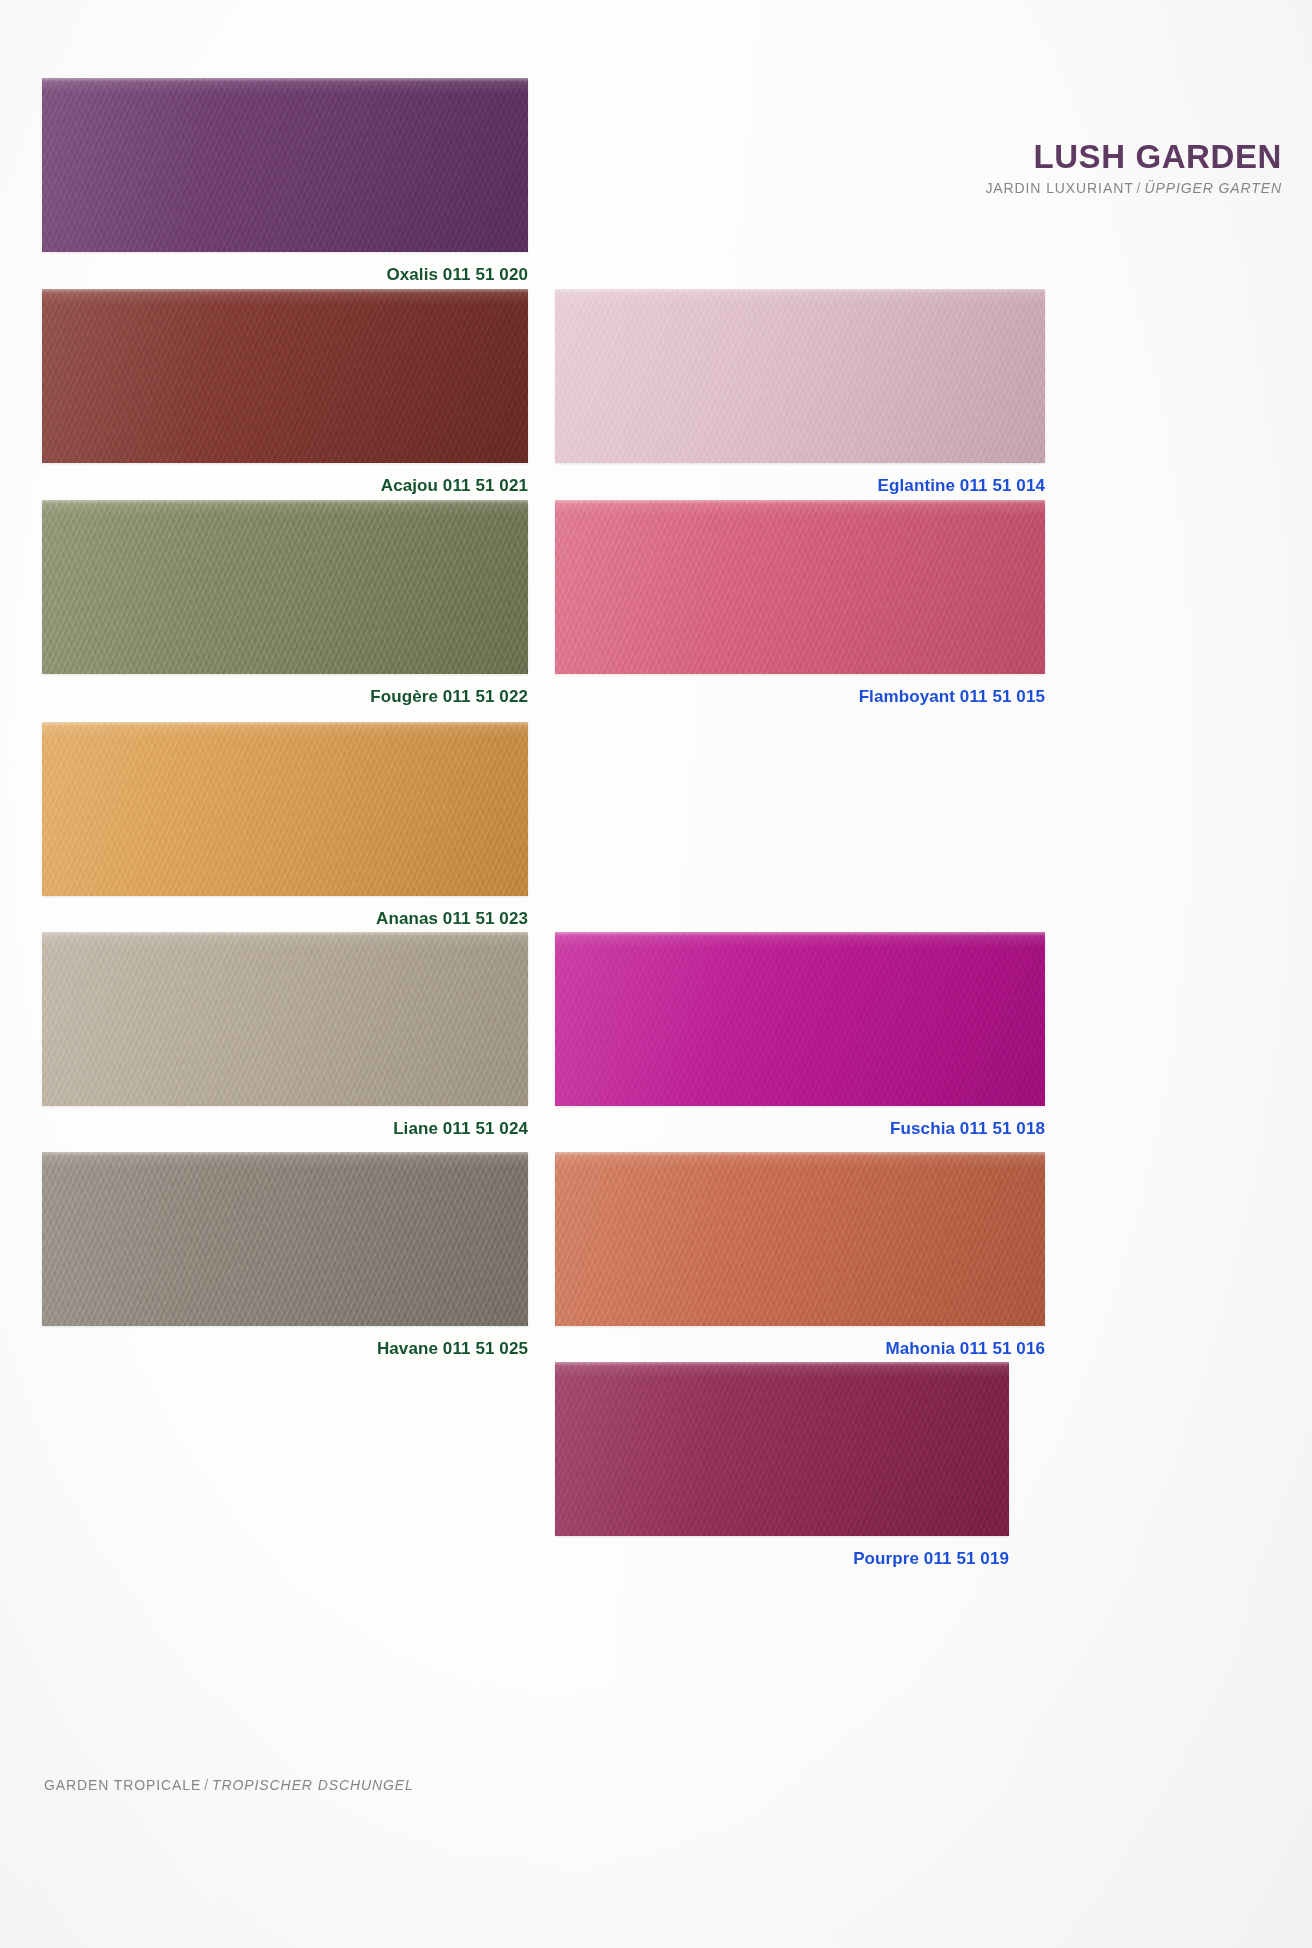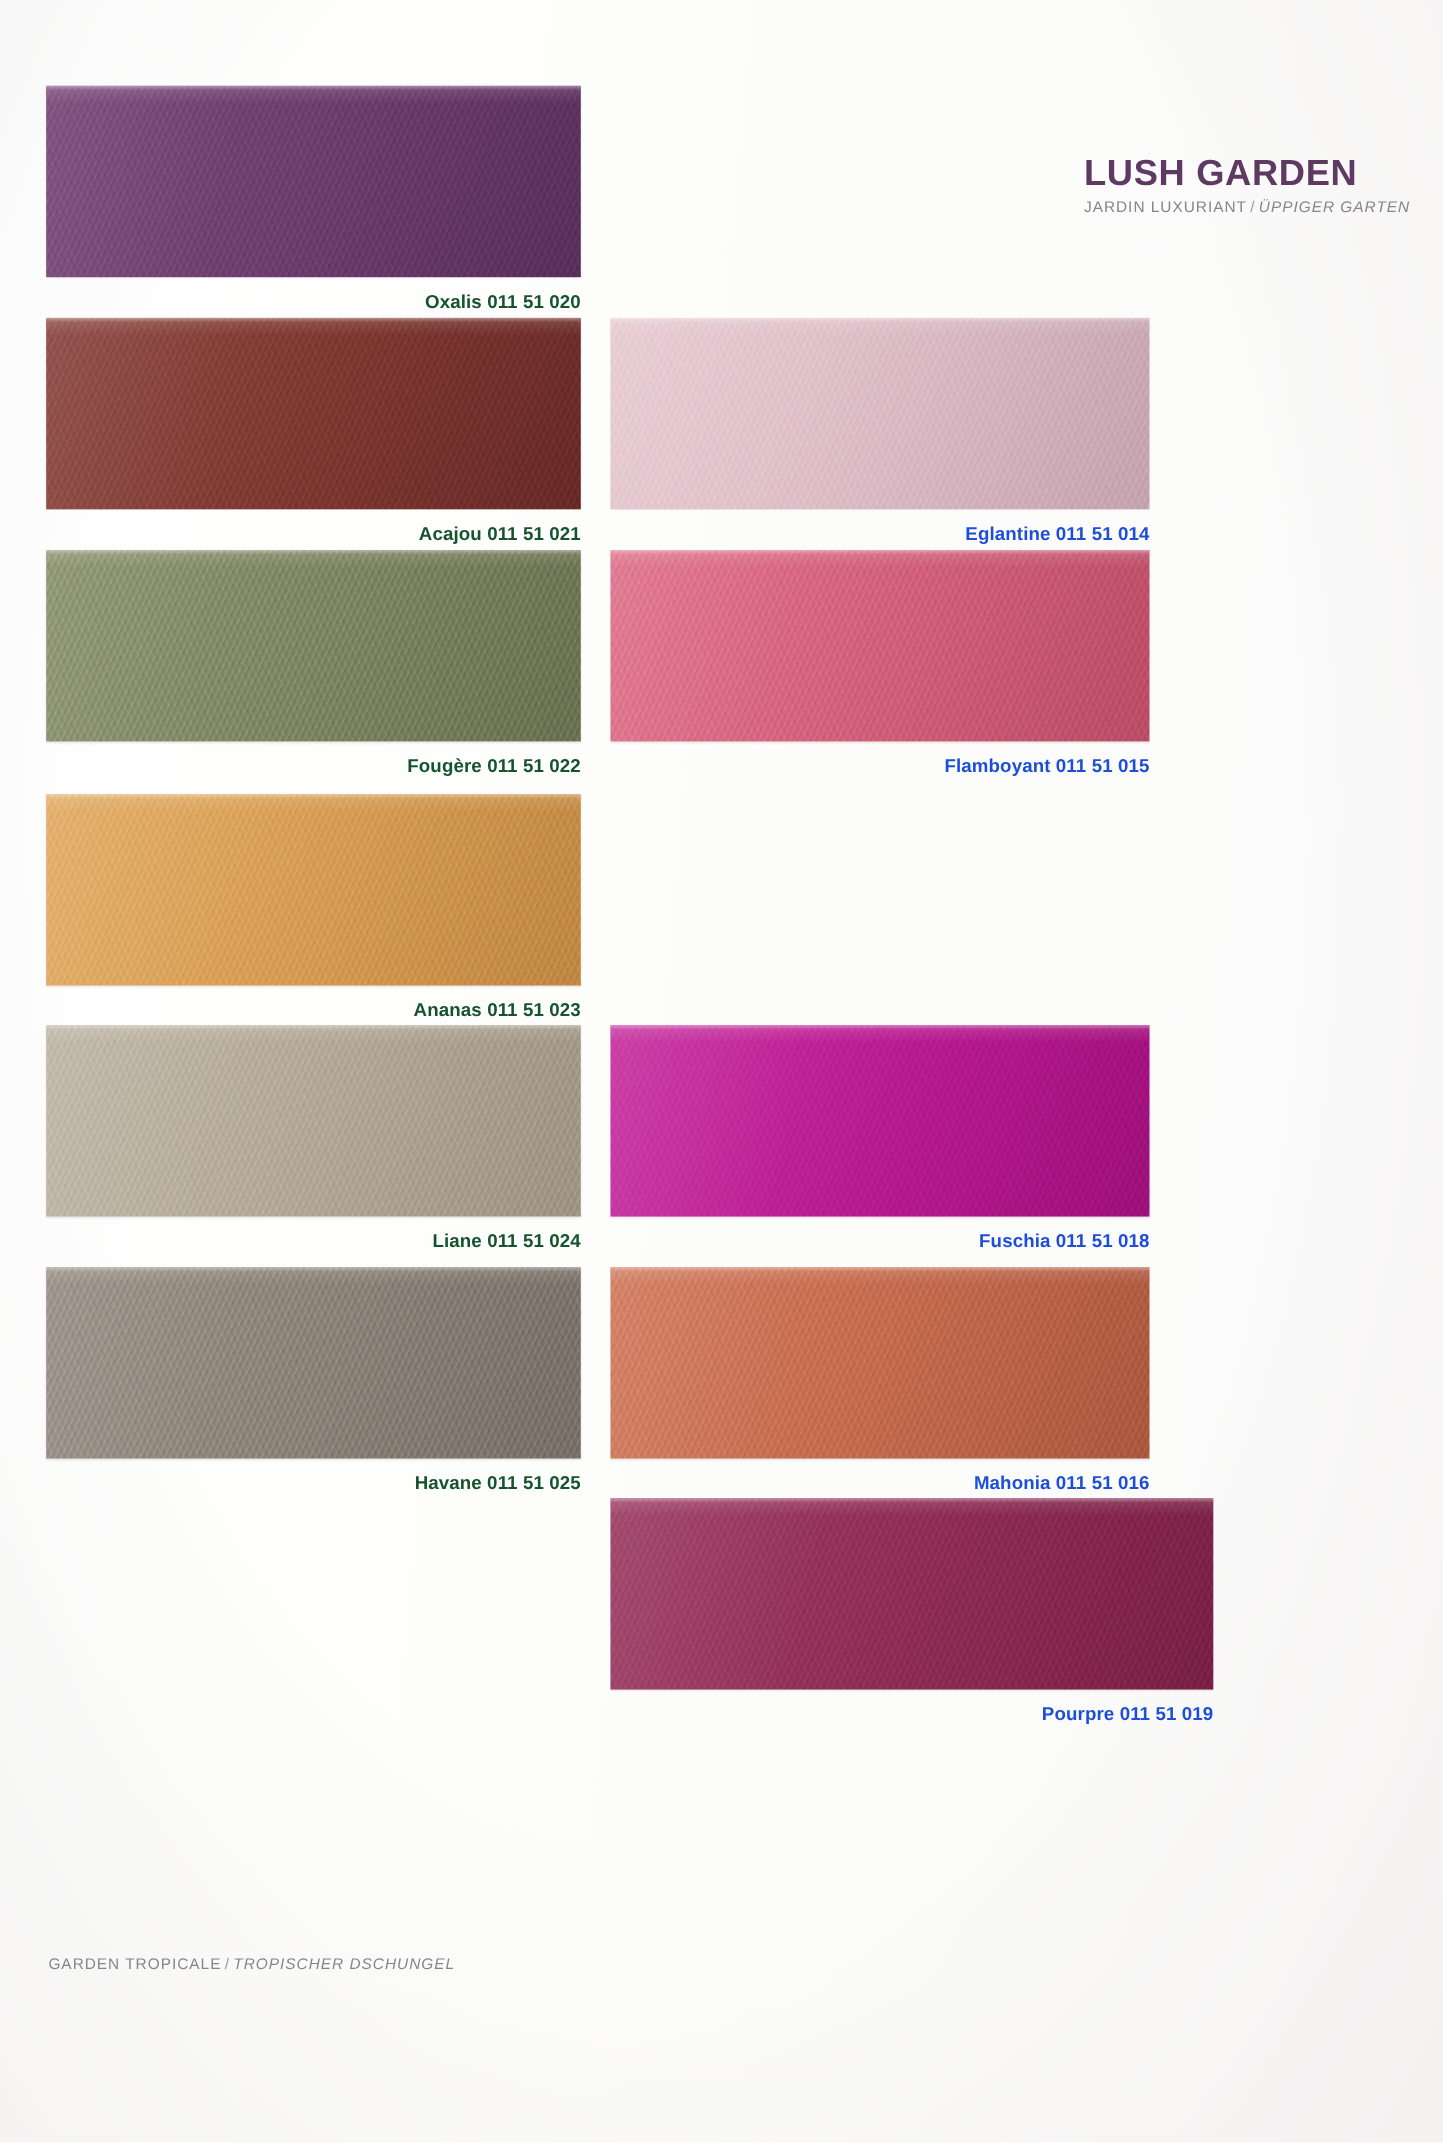--- a/index.html
+++ b/index.html
@@ -28,21 +28,21 @@
     inset: 0;
     background:
       radial-gradient(ellipse at 48% 40%, rgba(255,255,255,0) 55%, rgba(236,234,233,0.55) 100%),
       linear-gradient(95deg, #ffffff 0%, #fdfdfc 40%, #fbfafa 100%);
     pointer-events: none;
   }
 
   
   .collection-heading {
     position: absolute;
-    text-align: left;
+    text-align: right;
     white-space: nowrap;
   }
   .collection-title {
     font-size: 33px;
     font-weight: bold;
     letter-spacing: 0.6px;
     color: #5e3a62;
     line-height: 1.05;
   }
   .collection-subtitle {
@@ -186,21 +186,21 @@
   <div class="swatch col-right" style="left:555px; top:932px; width:490px; height:174px;">
     <div class="swatch-chip" style="background:linear-gradient(118deg,#c62b9c 0%,#b8188f 52%,#a61080 100%);"></div>
     <div class="swatch-label">Fuschia 011 51 018</div>
   </div>
 
   <div class="swatch col-right" style="left:555px; top:1152px; width:490px; height:174px;">
     <div class="swatch-chip" style="background:linear-gradient(118deg,#cf7658 0%,#c4694c 52%,#b35c41 100%);"></div>
     <div class="swatch-label">Mahonia 011 51 016</div>
   </div>
 
-  <div class="swatch col-right" style="left:555px; top:1362px; width:548px; height:174px;">
+  <div class="swatch col-right" style="left:555px; top:1362px; width:454px; height:174px;">
     <div class="swatch-chip" style="background:linear-gradient(118deg,#99375f 0%,#8d2a53 52%,#7e2148 100%);"></div>
     <div class="swatch-label">Pourpre 011 51 019</div>
   </div>
 
   <div class="collection-heading" id="heading-lush">
     <div class="collection-title">LUSH GARDEN</div>
     <div class="collection-subtitle">
       <span>JARDIN LUXURIANT</span><span class="sub-sep">/</span><span class="sub-de">ÜPPIGER GARTEN</span>
     </div>
   </div>

